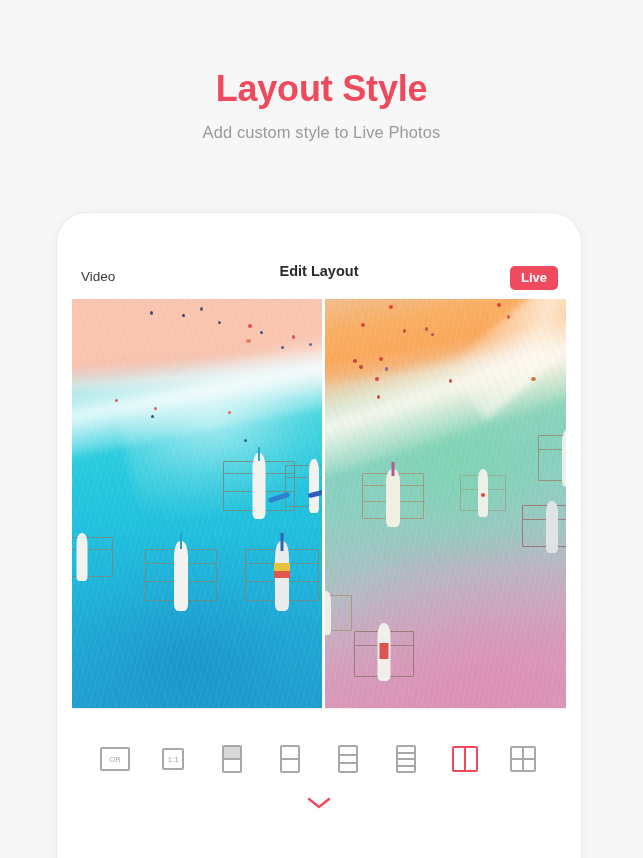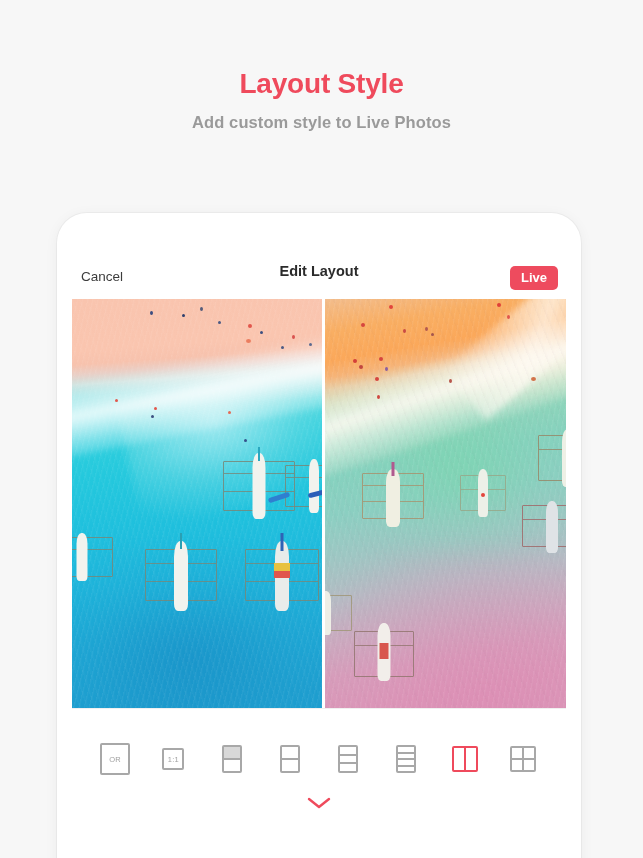--- a/index.html
+++ b/index.html
@@ -18,32 +18,32 @@
   
   .promo {
     position: absolute;
     top: 0; left: 0;
     width: 643px;
     text-align: center;
   }
   .promo-title {
     margin: 0;
     padding-top: 66px;
-    font-size: 28px;
+    font-size: 36px;
     font-weight: bold;
     color: #ef4a5c;
     letter-spacing: -0.2px;
     line-height: 1.25;
   }
   .promo-subtitle {
     margin: 0;
     padding-top: 12px;
     font-size: 16.5px;
     color: #9a9a9a;
-    font-weight: bold;
+    font-weight: normal;
     letter-spacing: 0.1px;
   }
 
   
   .phone {
     position: absolute;
     left: 57px;
     top: 213px;
     width: 524px;
     height: 660px;
@@ -282,21 +282,21 @@
   }
   .glyph.sel { border-color: #ef4a5c; }
   .glyph .lbl {
     width: 100%;
     text-align: center;
     font-size: 7.5px;
     color: #a0a0a0;
     align-self: center;
     letter-spacing: 0.3px;
   }
-  .g-or   { width: 30px; height: 32px; }
+  .g-or   { width: 30px; height: 24px; }
   .g-11   { width: 22px; height: 22px; }
   .g-vert { width: 20px; height: 28px; flex-direction: column; }
   .g-vert .row { flex: 1; border-bottom: 2px solid #a8a8a8; }
   .g-vert .row:last-child { border-bottom: none; }
   .g-shade .row.fill { background: #d8d8d8; }
   .g-cols { width: 26px; height: 26px; flex-direction: row; }
   .g-cols .col { flex: 1; border-right: 2px solid #ef4a5c; }
   .g-cols .col:last-child { border-right: none; }
   .g-grid { width: 26px; height: 26px; flex-direction: column; }
   .g-grid .grow { flex: 1; display: flex; border-bottom: 2px solid #a8a8a8; }
@@ -318,21 +318,21 @@
 
 <div class="promo">
   <h1 class="promo-title">Layout Style</h1>
   <p class="promo-subtitle">Add custom style to Live Photos</p>
 </div>
 
 <div class="phone">
   <div class="screen">
 
     <div class="navbar">
-      <div class="nav-cancel">Cancel</div>
+      <div class="nav-cancel">Video</div>
       <div class="nav-center">
         <div class="nav-title">Edit Layout</div>
       </div>
       <button class="nav-make">Live</button>
     </div>
 
     <div class="canvas">
 
       <div class="pane pane-left">
         <div class="ph-l-base"></div>

